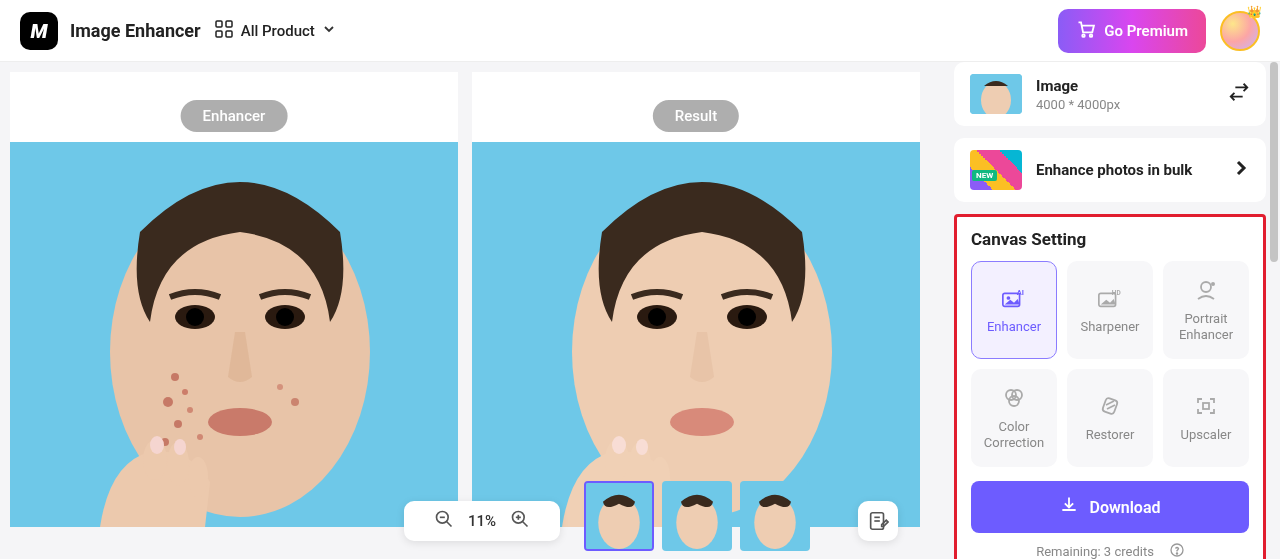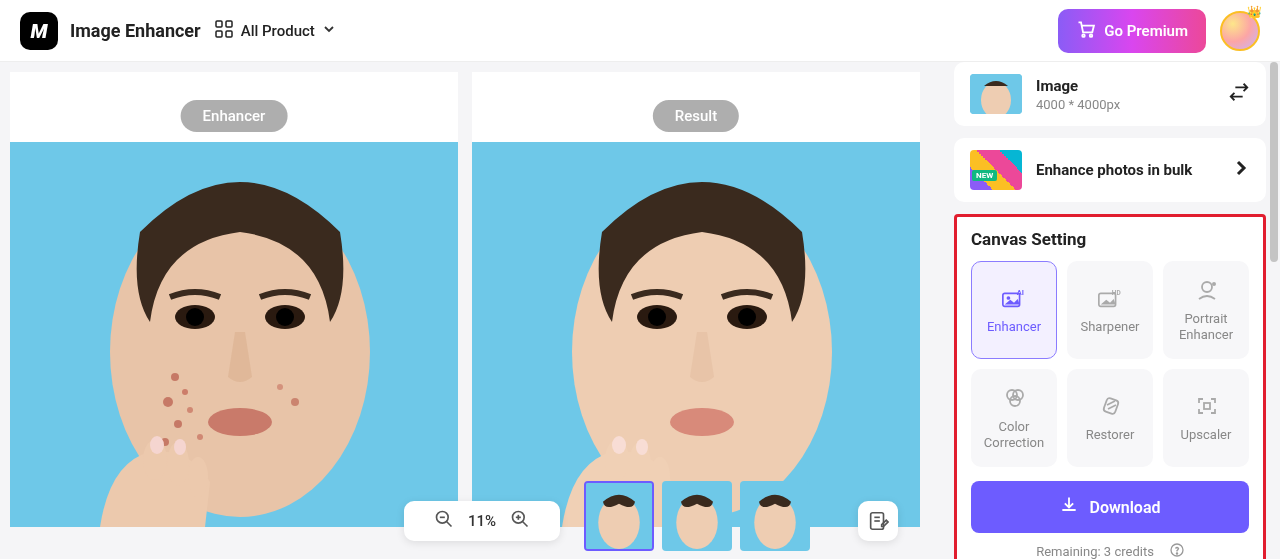--- a/index.html
+++ b/index.html
@@ -46,21 +46,21 @@
 .sb-info{flex:1}
 .sb-title{font-size:15px;font-weight:700;color:#222}
 .sb-sub{font-size:13px;color:#888;margin-top:2px}
 .sb-action{font-size:20px;color:#222;cursor:pointer}
 
 .canvas-setting-box{border:3px solid #e11d2e;border-radius:4px;padding:12px 14px 14px;background:#fff}
 .cs-title{font-size:17px;font-weight:700;color:#222;margin-bottom:12px}
 .tool-grid{display:grid;grid-template-columns:repeat(3,1fr);gap:10px}
 .tool{background:#f7f7f9;border-radius:10px;padding:14px 6px 12px;display:flex;flex-direction:column;align-items:center;gap:10px;cursor:pointer;border:1px solid transparent;height:98px;justify-content:center}
 .tool.active{background:#f3f0ff;border-color:#8b7cff}
-.tool-icon{width:26px;height:22px;display:flex;align-items:center;justify-content:flex-end;color:#aaa}
+.tool-icon{width:26px;height:22px;display:flex;align-items:center;justify-content:center;color:#aaa}
 .tool.active .tool-icon{color:#6d5cff}
 .tool-label{font-size:13px;color:#888;text-align:center;line-height:1.2}
 .tool.active .tool-label{color:#6d5cff;font-weight:400}
 .download-btn{width:100%;margin-top:14px;background:#6d5cff;color:#fff;border:none;border-radius:8px;padding:14px;font-size:16px;font-weight:600;display:flex;align-items:center;justify-content:center;gap:10px;cursor:pointer}
 .credits{text-align:center;font-size:13px;color:#888;margin-top:10px;display:flex;align-items:center;justify-content:center;gap:16px}
 
 .scrollbar{position:absolute;right:2px;top:0;width:8px;height:200px;background:#c4c4c4;border-radius:4px}
 </style>
 </head>
 <body>

